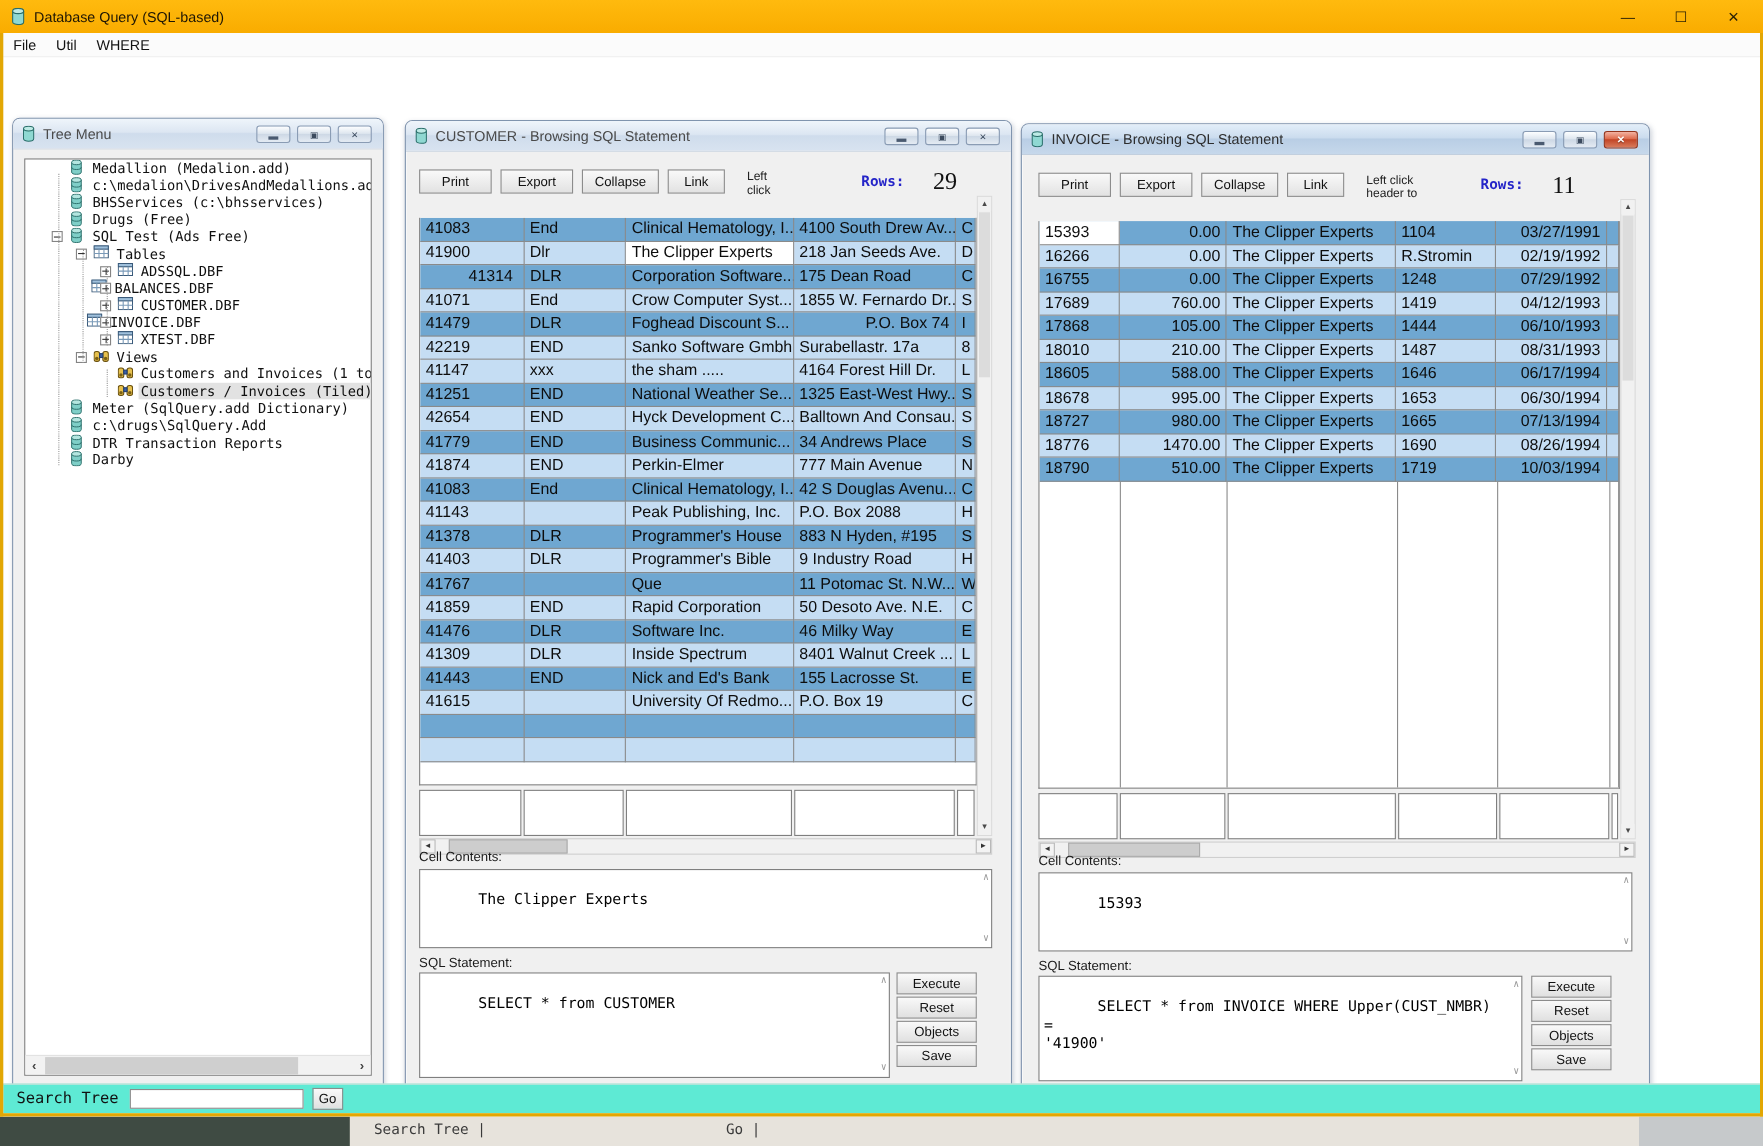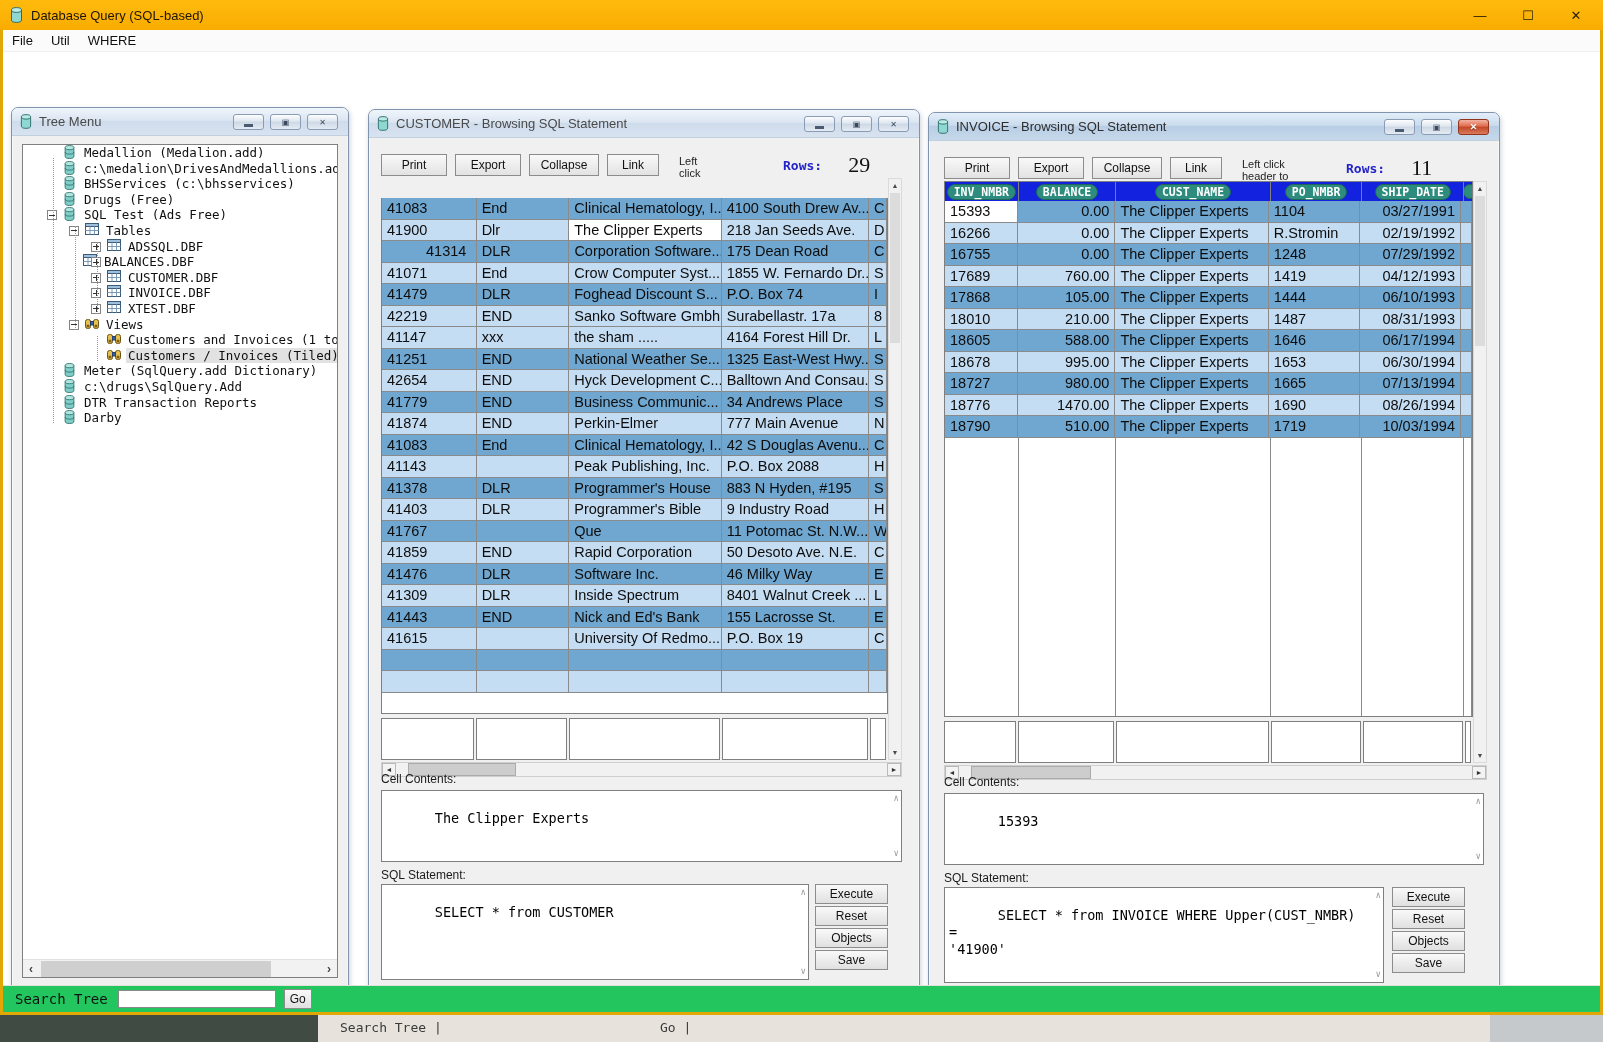--- a/index.html
+++ b/index.html
@@ -121,21 +121,21 @@
   .cell-box { top:680px; height:72px; width:var(--cw); }
   .sql-box { top:774px; height:96px; width:var(--sw); }
   .scroll-hint { position:absolute; right:2px; font-size:9px; color:#9a9a9a; line-height:9px; }
   .scroll-hint.tp{ top:3px; } .scroll-hint.bt{ bottom:3px; }
 
   .btn-stack { position:absolute; left:var(--bl); top:774px; display:flex; flex-direction:column; gap:2px; }
   .abtn { width:73px; height:20px; border:1px solid #8C8C8C; background:linear-gradient(#F9F9F9,#E0E0E0);
     font-size:12px; color:#111; display:flex; align-items:center; justify-content:center; }
 
   
-  .searchbar { position:absolute; left:3px; top:985px; width:1597px; height:27px; background:#22c55e;
+  .searchbar { position:absolute; left:3px; top:985px; width:1597px; height:27px; background:#5eead4;
     border-top:1px solid #E3E1DC; display:flex; align-items:center; z-index:3; }
   .search-label { font-family:"DejaVu Sans Mono", monospace; font-size:14px; color:#111; margin-left:12px; }
   .search-input { margin-left:10px; width:158px; height:18px; border:1px solid #8A8A8A; background:#fff;
     font-family:"DejaVu Sans Mono", monospace; font-size:12px; padding:0 3px; }
   .go-btn { margin-left:8px; width:28px; height:20px; border:1px solid #8C8C8C;
     background:linear-gradient(#F9F9F9,#E0E0E0); font-size:12px; color:#111; display:flex; align-items:center;
     justify-content:center; }
 
   .ghost-strip { position:absolute; left:0; top:1015px; width:1603px; height:27px; background:#E7E3DC;
     overflow:hidden; z-index:2; }
@@ -250,21 +250,21 @@
               </svg></span><span class="tlabel">BALANCES.DBF</span></div>
           <div class="tree-row" style="padding-left: 84px;"><span class="expander plus" style="left: 68px;">
               <i></i>
             </span><span class="ticon" style="display: inline-block;"><svg width="14" height="12" viewBox="0 0 14 12">
                 <rect x="0.5" y="0.5" width="13" height="11" fill="#fff" stroke="#3A5A7A"></rect>
                 <rect x="0.5" y="0.5" width="13" height="3" fill="#9FC0DC" stroke="#3A5A7A"></rect>
                 <line x1="5" y1="3.5" x2="5" y2="11.5" stroke="#7A9AB8"></line>
                 <line x1="9.5" y1="3.5" x2="9.5" y2="11.5" stroke="#7A9AB8"></line>
                 <line x1="0.5" y1="7.5" x2="13.5" y2="7.5" stroke="#7A9AB8"></line>
               </svg></span><span class="tlabel">CUSTOMER.DBF</span></div>
-          <div class="tree-row" style="padding-left: 84px;"><span class="expander plus" style="left: 68px;">
+          <div class="tree-row" style="padding-left: 56px;"><span class="expander plus" style="left: 68px;">
               <i></i>
             </span><span class="ticon" style="display: inline-block;"><svg width="14" height="12" viewBox="0 0 14 12">
                 <rect x="0.5" y="0.5" width="13" height="11" fill="#fff" stroke="#3A5A7A"></rect>
                 <rect x="0.5" y="0.5" width="13" height="3" fill="#9FC0DC" stroke="#3A5A7A"></rect>
                 <line x1="5" y1="3.5" x2="5" y2="11.5" stroke="#7A9AB8"></line>
                 <line x1="9.5" y1="3.5" x2="9.5" y2="11.5" stroke="#7A9AB8"></line>
                 <line x1="0.5" y1="7.5" x2="13.5" y2="7.5" stroke="#7A9AB8"></line>
               </svg></span><span class="tlabel">INVOICE.DBF</span></div>
           <div class="tree-row" style="padding-left: 84px;"><span class="expander plus" style="left: 68px;">
               <i></i>
@@ -386,21 +386,21 @@
           <div class="gcell" style="width: 95px;">41071</div>
           <div class="gcell" style="width: 93px;">End</div>
           <div class="gcell" style="width: 153px;">Crow Computer Syst...</div>
           <div class="gcell" style="width: 148px;">1855 W. Fernardo Dr...</div>
           <div class="gcell" style="width: 18px;">S</div>
         </div>
         <div class="grow dark">
           <div class="gcell" style="width: 95px;">41479</div>
           <div class="gcell" style="width: 93px;">DLR</div>
           <div class="gcell" style="width: 153px;">Foghead Discount S...</div>
-          <div class="gcell" style="width: 148px;">P.O. Box 74</div>
+          <div class="gcell" style="width: 148px; text-align: right;">P.O. Box 74</div>
           <div class="gcell" style="width: 18px;">I</div>
         </div>
         <div class="grow light">
           <div class="gcell" style="width: 95px;">42219</div>
           <div class="gcell" style="width: 93px;">END</div>
           <div class="gcell" style="width: 153px;">Sanko Software Gmbh</div>
           <div class="gcell" style="width: 148px;">Surabellastr. 17a</div>
           <div class="gcell" style="width: 18px;">8</div>
         </div>
         <div class="grow light">
@@ -582,40 +582,20 @@
       <button class="tbtn w64">Export</button>
       <button class="tbtn w70">Collapse</button>
       <button class="tbtn w50">Link</button>
       <div class="hint">
         <div>Left click</div>
         <div>header to</div>
       </div>
       <span class="rows-label">Rows:</span>
       <span class="rows-value">11</span>
     </div>
-    <div class="grid-header" id="invoice-header">
-        <div class="hcell" style="width: 74px;">
-          <span class="pill">INV_NMBR</span>
-        </div>
-        <div class="hcell" style="width: 98px;">
-          <span class="pill">BALANCE</span>
-        </div>
-        <div class="hcell" style="width: 155px;">
-          <span class="pill">CUST_NAME</span>
-        </div>
-        <div class="hcell" style="width: 92px;">
-          <span class="pill">PO_NMBR</span>
-        </div>
-        <div class="hcell" style="width: 102px;">
-          <span class="pill">SHIP_DATE</span>
-        </div>
-        <div class="hcell" style="width: 8px;">
-          <span class="pill fragment"></span>
-        </div>
-      </div>
     <div class="grid-rows" id="invoice-rows">
         <div class="grow dark">
           <div class="gcell sel" style="width: 74px;">15393</div>
           <div class="gcell r" style="width: 98px;">0.00</div>
           <div class="gcell" style="width: 155px;">The Clipper Experts</div>
           <div class="gcell" style="width: 92px;">1104</div>
           <div class="gcell r" style="width: 102px;">03/27/1991</div>
           <div class="gcell" style="width: 8px;"></div>
         </div>
         <div class="grow light">

